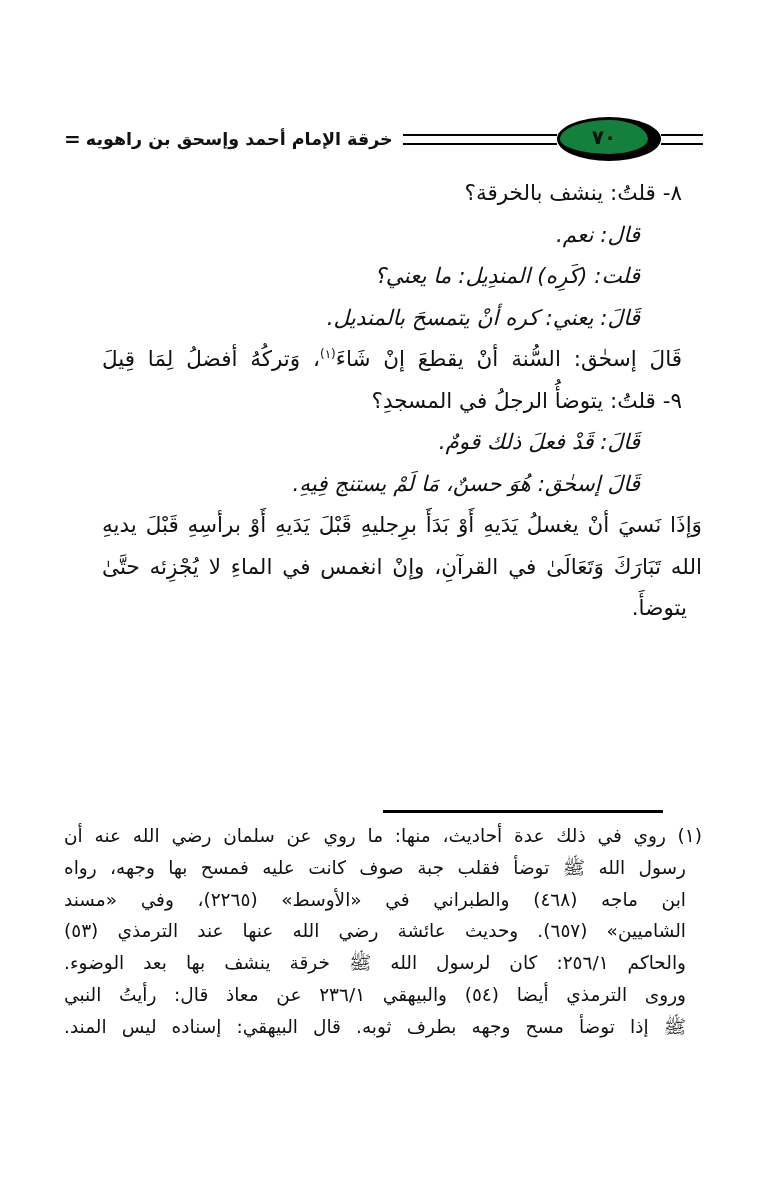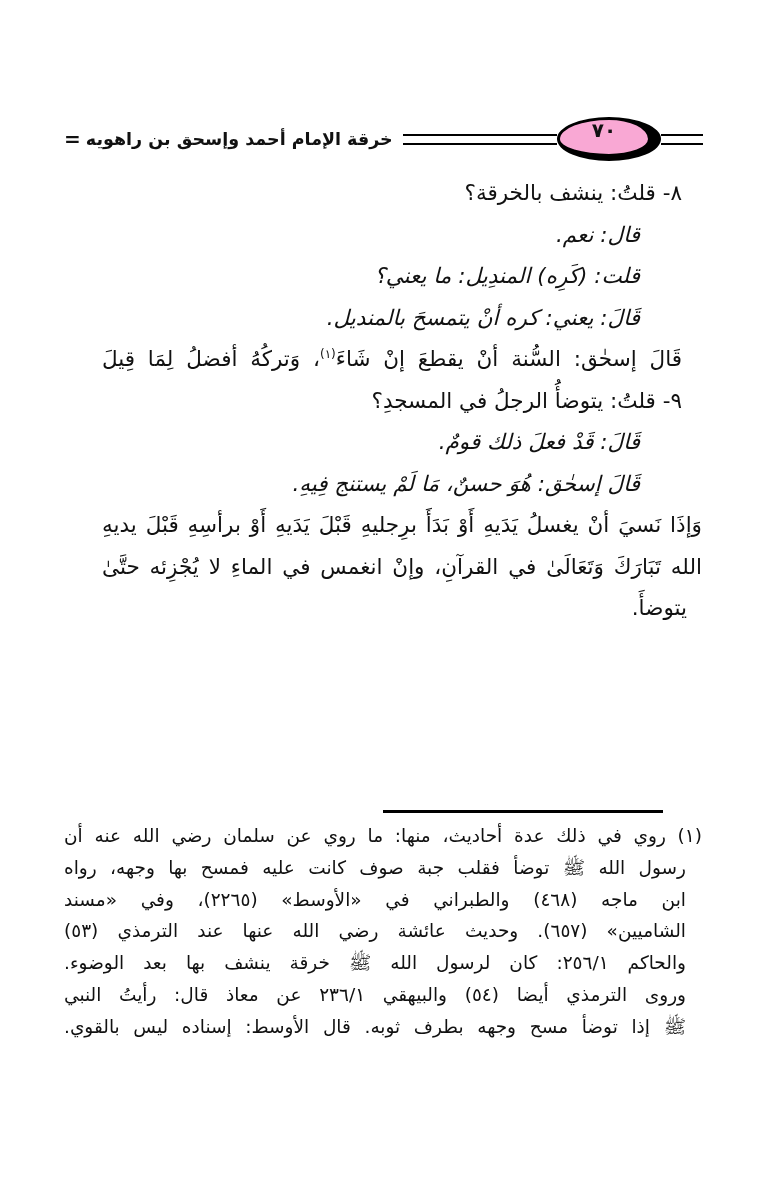--- a/index.html
+++ b/index.html
@@ -40,22 +40,22 @@
     border-bottom:2.5px solid #000;
   }
   .dline.long{flex:1;}
   .dline.short{width:42px;}
   .oval{
     width:88px;height:34px;
     border:3px solid #000;
     border-right-width:13px;
     border-bottom-width:7px;
     border-radius:50%;
-    display:flex;justify-content:center;
-    background:#f9a8d4;
+    display:flex;align-items:center;justify-content:center;
+    background:#15803d;
     flex:none;
   }
   .pagenum{font-size:20px;font-weight:bold;line-height:1;}
 
   
   .maintext{
     position:absolute;
     top:172px;right:63px;left:102px;
     direction:rtl;
     text-align:right;
@@ -128,16 +128,16 @@
 
   <div class="fnsep"></div>
 
   <section class="footnote">
     <p class="j">(١) روي في ذلك عدة أحاديث، منها: ما روي عن سلمان رضي الله عنه أن</p>
     <p class="fi j">رسول الله ﷺ توضأ فقلب جبة صوف كانت عليه فمسح بها وجهه، رواه</p>
     <p class="fi j">ابن ماجه (٤٦٨) والطبراني في «الأوسط» (٢٢٦٥)، وفي «مسند</p>
     <p class="fi j">الشاميين» (٦٥٧). وحديث عائشة رضي الله عنها عند الترمذي (٥٣)</p>
     <p class="fi j">والحاكم ٢٥٦/١: كان لرسول الله ﷺ خرقة ينشف بها بعد الوضوء.</p>
     <p class="fi j">وروى الترمذي أيضا (٥٤) والبيهقي ٢٣٦/١ عن معاذ قال: رأيتُ النبي</p>
-    <p class="fi j">ﷺ إذا توضأ مسح وجهه بطرف ثوبه. قال الأوسط: إسناده ليس بالقوي.</p>
+    <p class="fi j">ﷺ إذا توضأ مسح وجهه بطرف ثوبه. قال البيهقي: إسناده ليس المند.</p>
   </section>
 
 </div>
 
 </body></html>

